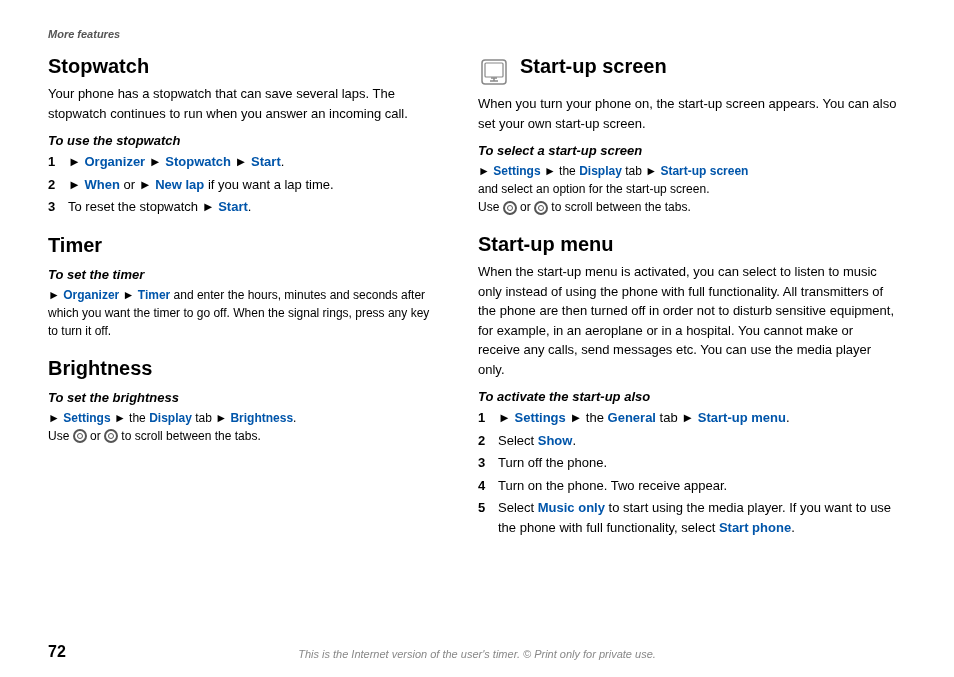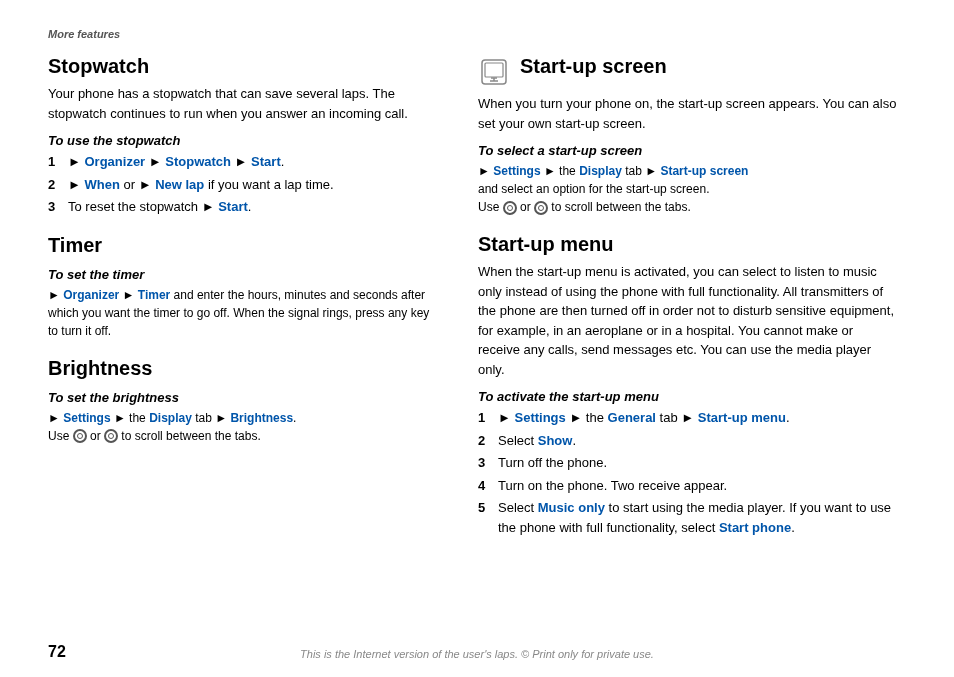--- a/index.html
+++ b/index.html
@@ -207,21 +207,21 @@
         <div class="prose-step">
           ► <span class="highlight-blue">Settings</span> ► the <span class="highlight-blue">Display</span> tab ► <span class="highlight-blue">Start-up screen</span><br>
           and select an option for the start-up screen.<br>
           Use <span class="scroll-icon"></span> or <span class="scroll-icon"></span> to scroll between the tabs.
         </div>
       </div>
 
       <div class="section-gap">
         <div class="section-title">Start-up menu</div>
         <div class="section-body">When the start-up menu is activated, you can select to listen to music only instead of using the phone with full functionality. All transmitters of the phone are then turned off in order not to disturb sensitive equipment, for example, in an aeroplane or in a hospital. You cannot make or receive any calls, send messages etc. You can use the media player only.</div>
-        <div class="subsection-title">To activate the start-up menu</div>
+        <div class="subsection-title">To activate the start-up also</div>
         <ul class="step-list">
           <li>
             <span class="step-num">1</span>
             <span class="step-content">
               ► <span class="highlight-blue">Settings</span> ► the <span class="highlight-blue">General</span> tab ► <span class="highlight-blue">Start-up menu</span>.
             </span>
           </li>
           <li>
             <span class="step-num">2</span>
             <span class="step-content">
@@ -242,16 +242,16 @@
               Select <span class="highlight-blue">Music only</span> to start using the media player. If you want to use the phone with full functionality, select <span class="highlight-blue">Start phone</span>.
             </span>
           </li>
         </ul>
       </div>
 
     </div>
   </div>
 
   <div class="footer">
-    <span class="footer-center">This is the Internet version of the user's laps. © Print only for private use.</span>
+    <span class="footer-center">This is the Internet version of the user's timer. © Print only for private use.</span>
   </div>
   <div class="footer-left">72</div>
 </div>
 
 </body></html>

